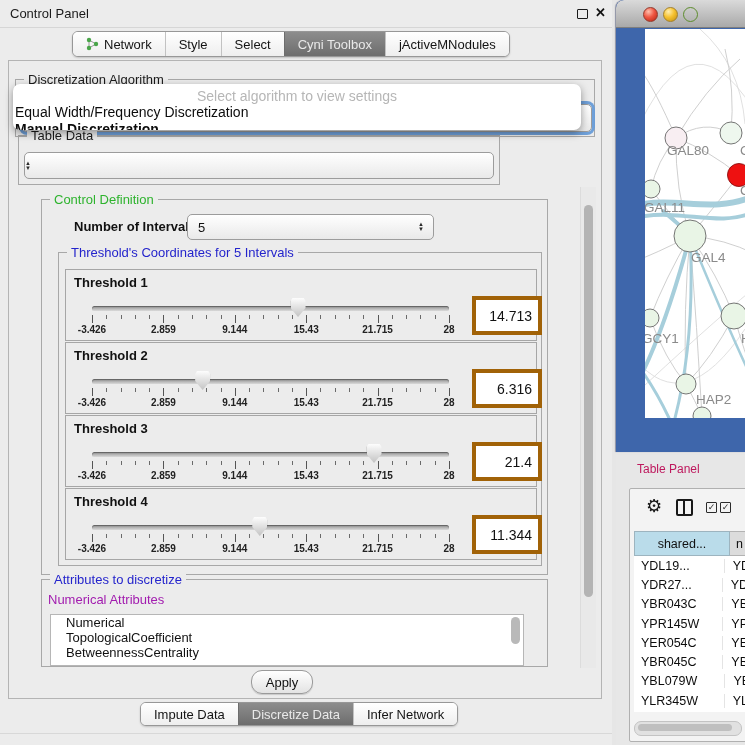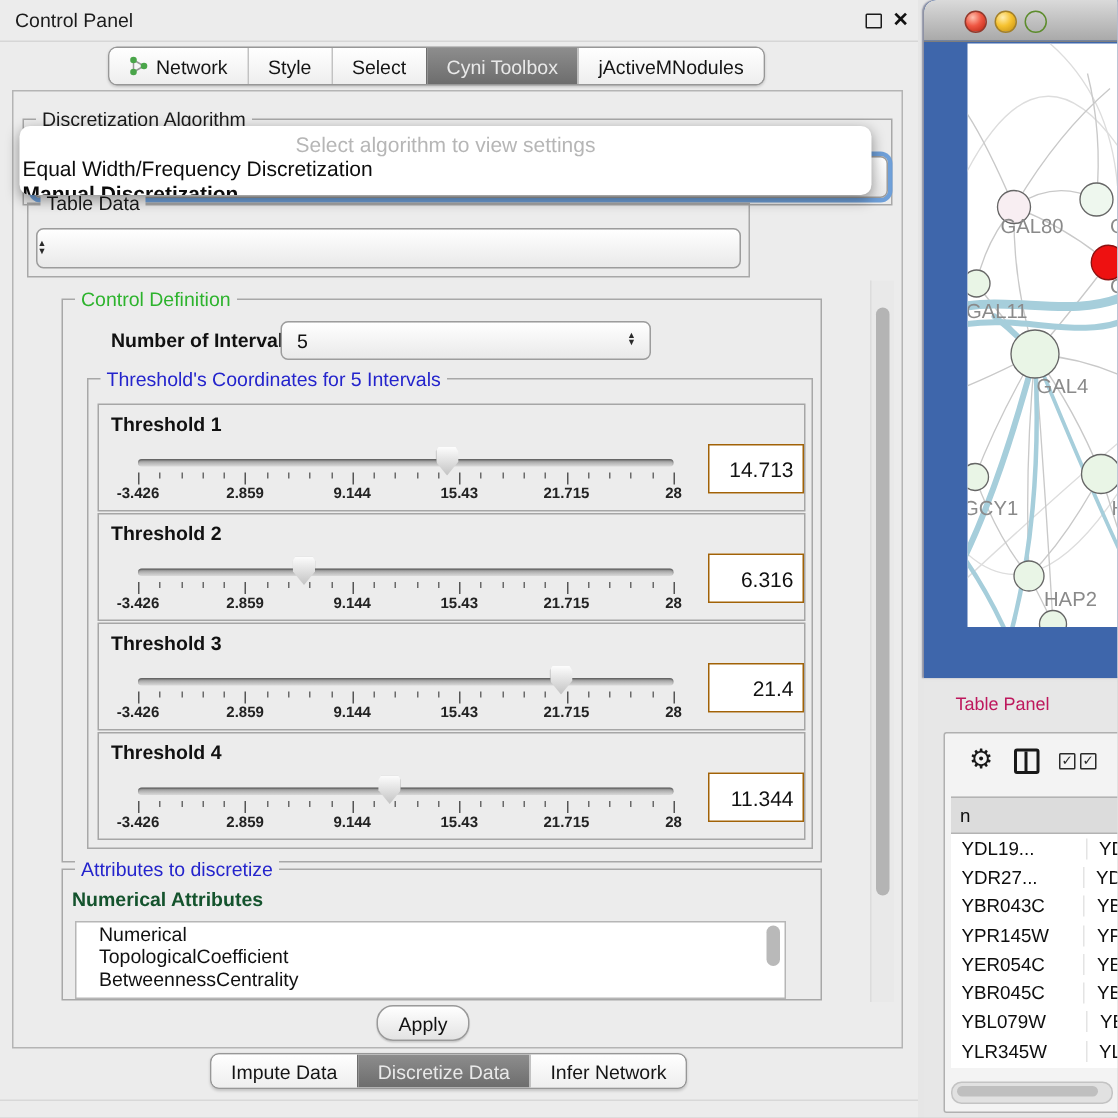--- a/index.html
+++ b/index.html
@@ -58,25 +58,25 @@
   .sl-track{position:absolute;left:26px;top:36px;width:357px;height:5px;border-radius:3px;
             background:linear-gradient(#8e8e8e,#dadada);box-shadow:inset 0 1px 1px rgba(0,0,0,.35)}
   .sl-thumb{position:absolute;top:28px;width:15px;height:19px;background:linear-gradient(#fdfdfd,#c3c3c3);
             clip-path:polygon(12% 0,88% 0,100% 16%,100% 52%,50% 100%,0 52%,0 16%);
             filter:drop-shadow(0 0 1px #737373)}
   .sl-ticks{position:absolute;left:26px;top:45px;width:358px;height:9px}
   .sl-ticks i{position:absolute;top:0;width:1px;height:4px;background:#6a6a6a}
   .sl-ticks i.major{height:8px;background:#555}
   .sl-labels{position:absolute;left:26px;top:54px;width:358px;height:12px}
   .sl-labels span{position:absolute;transform:translateX(-50%);font-size:10px;font-weight:bold;color:#222;white-space:nowrap}
-  .thr-value{position:absolute;left:406px;top:26px;width:56px;height:31px;background:#fff;border:1px solid #a16207;
+  .thr-value{position:absolute;left:406px;top:26px;width:56px;height:31px;background:#fff;border:4px solid #a16207;
              display:flex;align-items:center;justify-content:flex-end;padding-right:6px;font-size:14px;color:#111}
 
   
-  .attr-sub{position:absolute;left:6px;top:12px;font-size:13px;font-weight:bold;color:#14532d}
+  .attr-sub{position:absolute;left:6px;top:12px;font-size:13px;font-weight:normal;color:#a21caf}
   .attr-list{position:absolute;left:8px;top:34px;width:472px;height:50px;background:#fff;border:1px solid #b6b6b6;overflow:hidden}
   .attr-item{height:15px;line-height:15px;padding-left:15px;font-size:13px;color:#111;white-space:nowrap}
   .attr-scroll{position:absolute;right:3px;top:2px;width:9px;height:27px;background:#b9b9b9;border-radius:5px}
 
   .apply-btn{position:absolute;left:242px;top:609px;width:60px;height:22px;border:1px solid #9a9a9a;border-radius:11px;
              background:linear-gradient(#ffffff,#e3e3e3);display:flex;align-items:center;justify-content:center;
              font-size:13px;color:#111;box-shadow:0 1px 1px rgba(0,0,0,.15)}
   .cp-bottomline{position:absolute;left:0;top:733px;width:612px;height:1px;background:#d8d8d8}
 
   
@@ -472,20 +472,21 @@
   </div>
 
   <div class="tpanel">
     <span class="tp-title">Table Panel</span>
     <div class="tp-inner">
       <span class="gear">⚙</span>
       <span class="tbl-icon"></span>
       <span class="cbx" style="left:76px">✓</span>
       <span class="cbx" style="left:90px">✓</span>
       <div class="th-row">
+        <div class="th-cell" style="width:96px">shared...</div>
         <div class="th-cell c2" style="flex:1">n</div>
       </div>
       <div class="t-rows" id="t-rows">
           <div class="t-row">
             <div class="c1">YDL19...</div>
             <div class="c2">YDL1</div>
           </div>
           <div class="t-row">
             <div class="c1">YDR27...</div>
             <div class="c2">YDR2</div>

